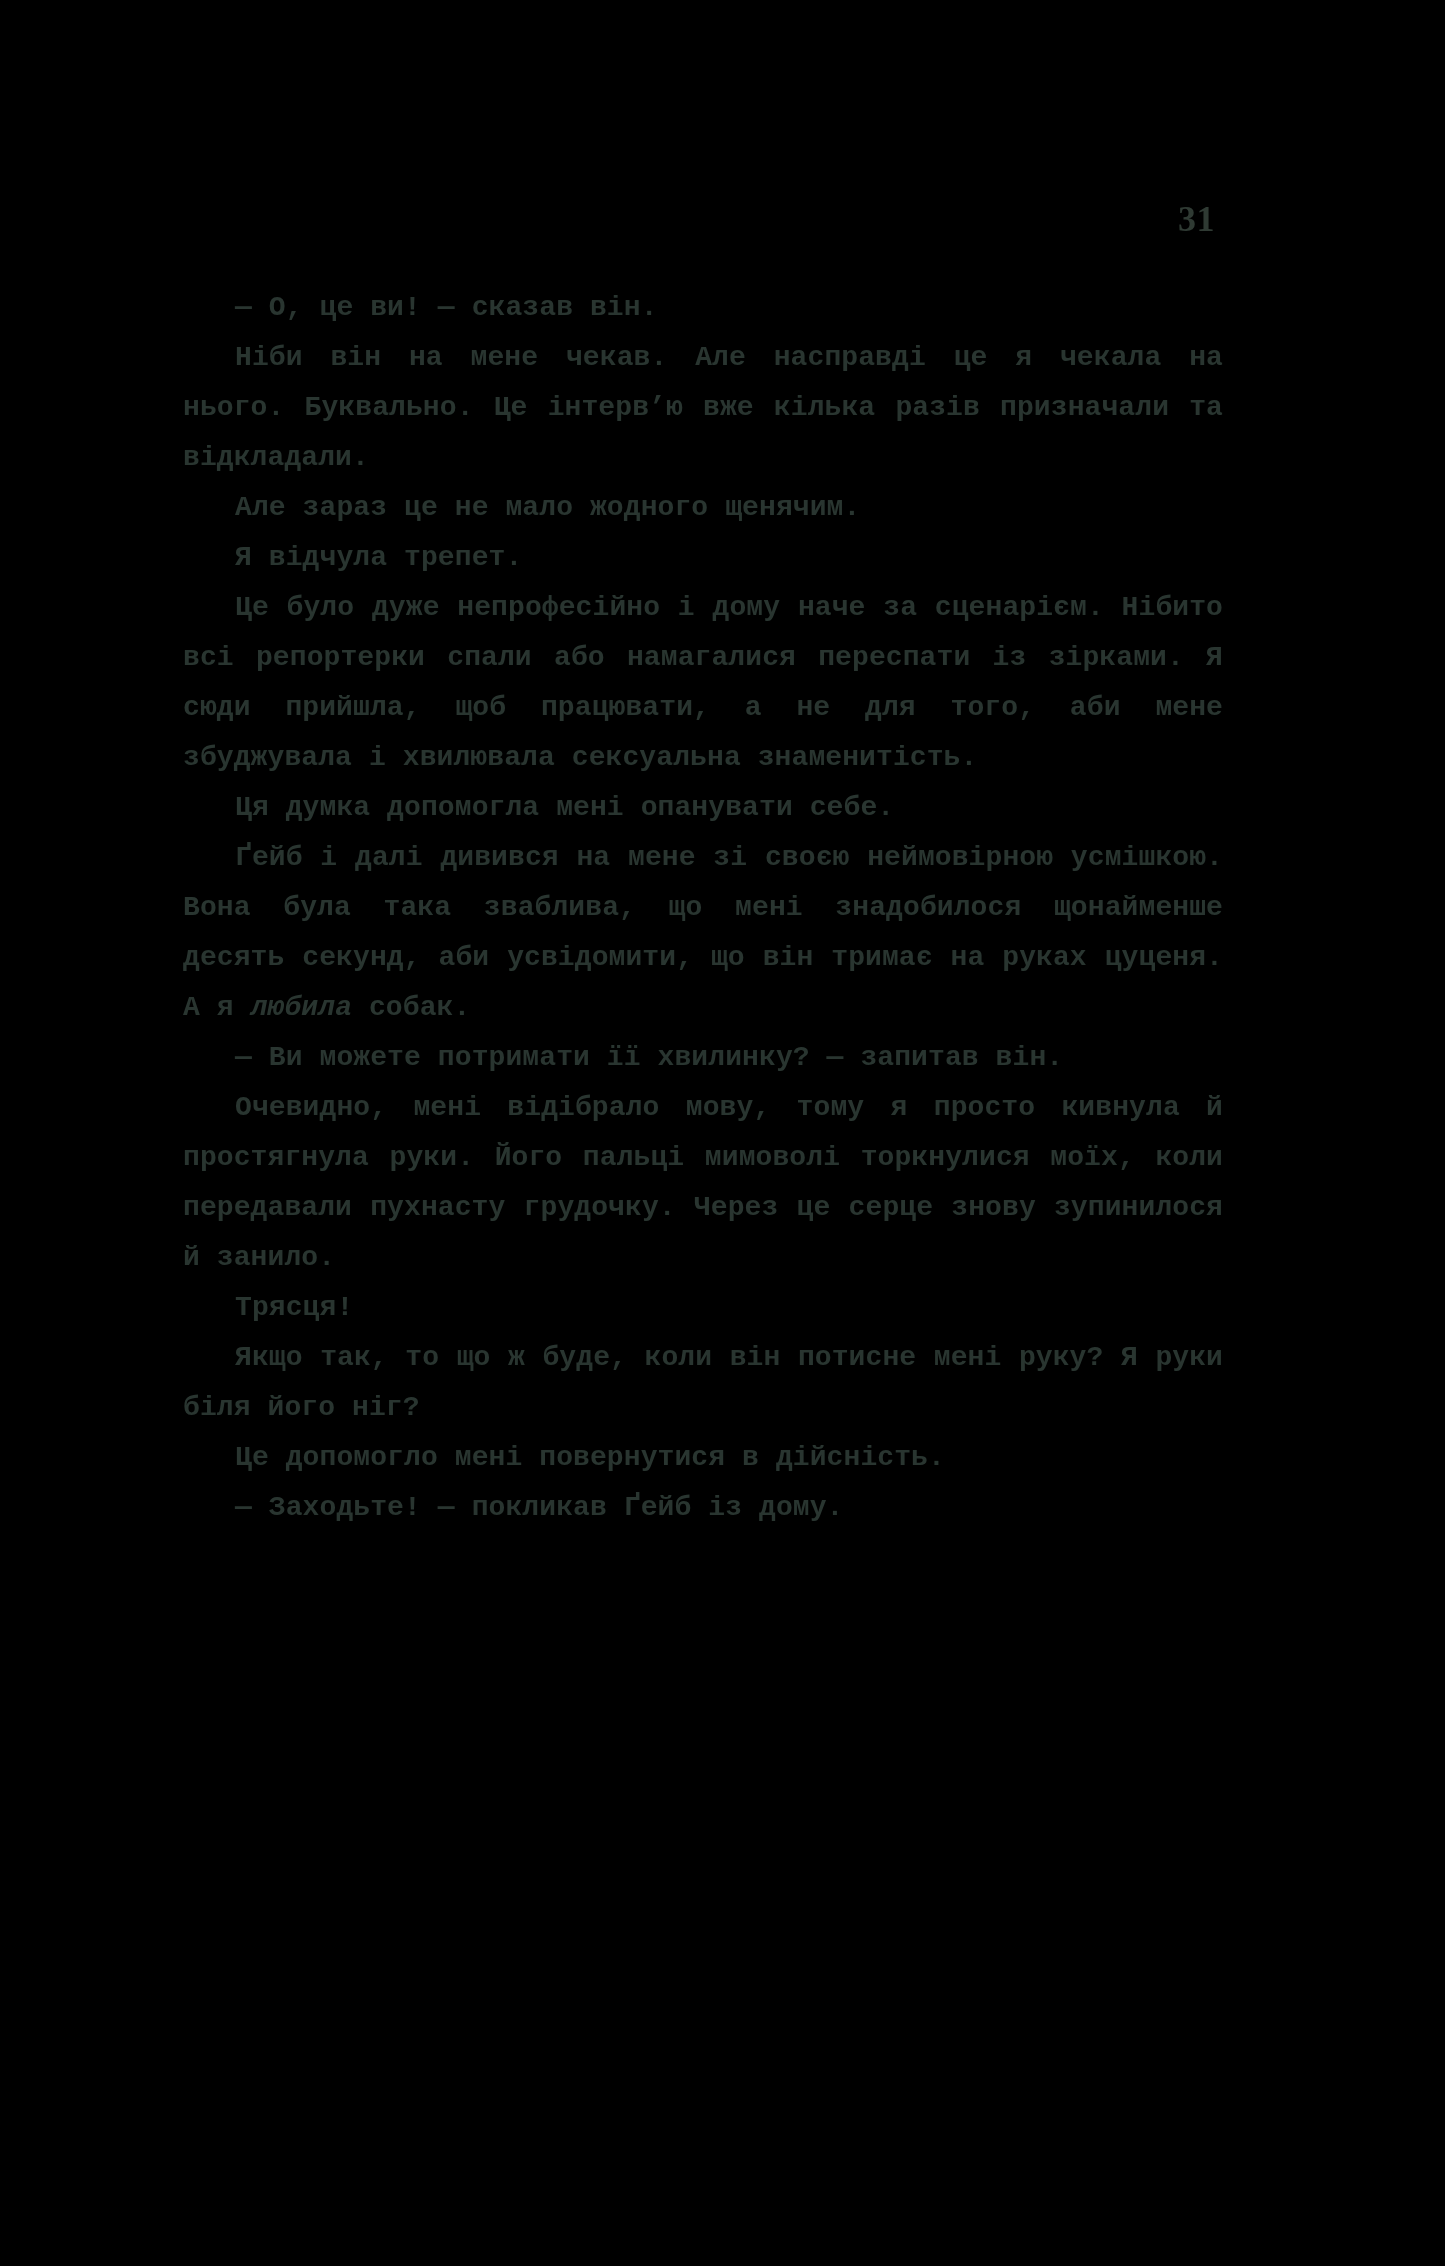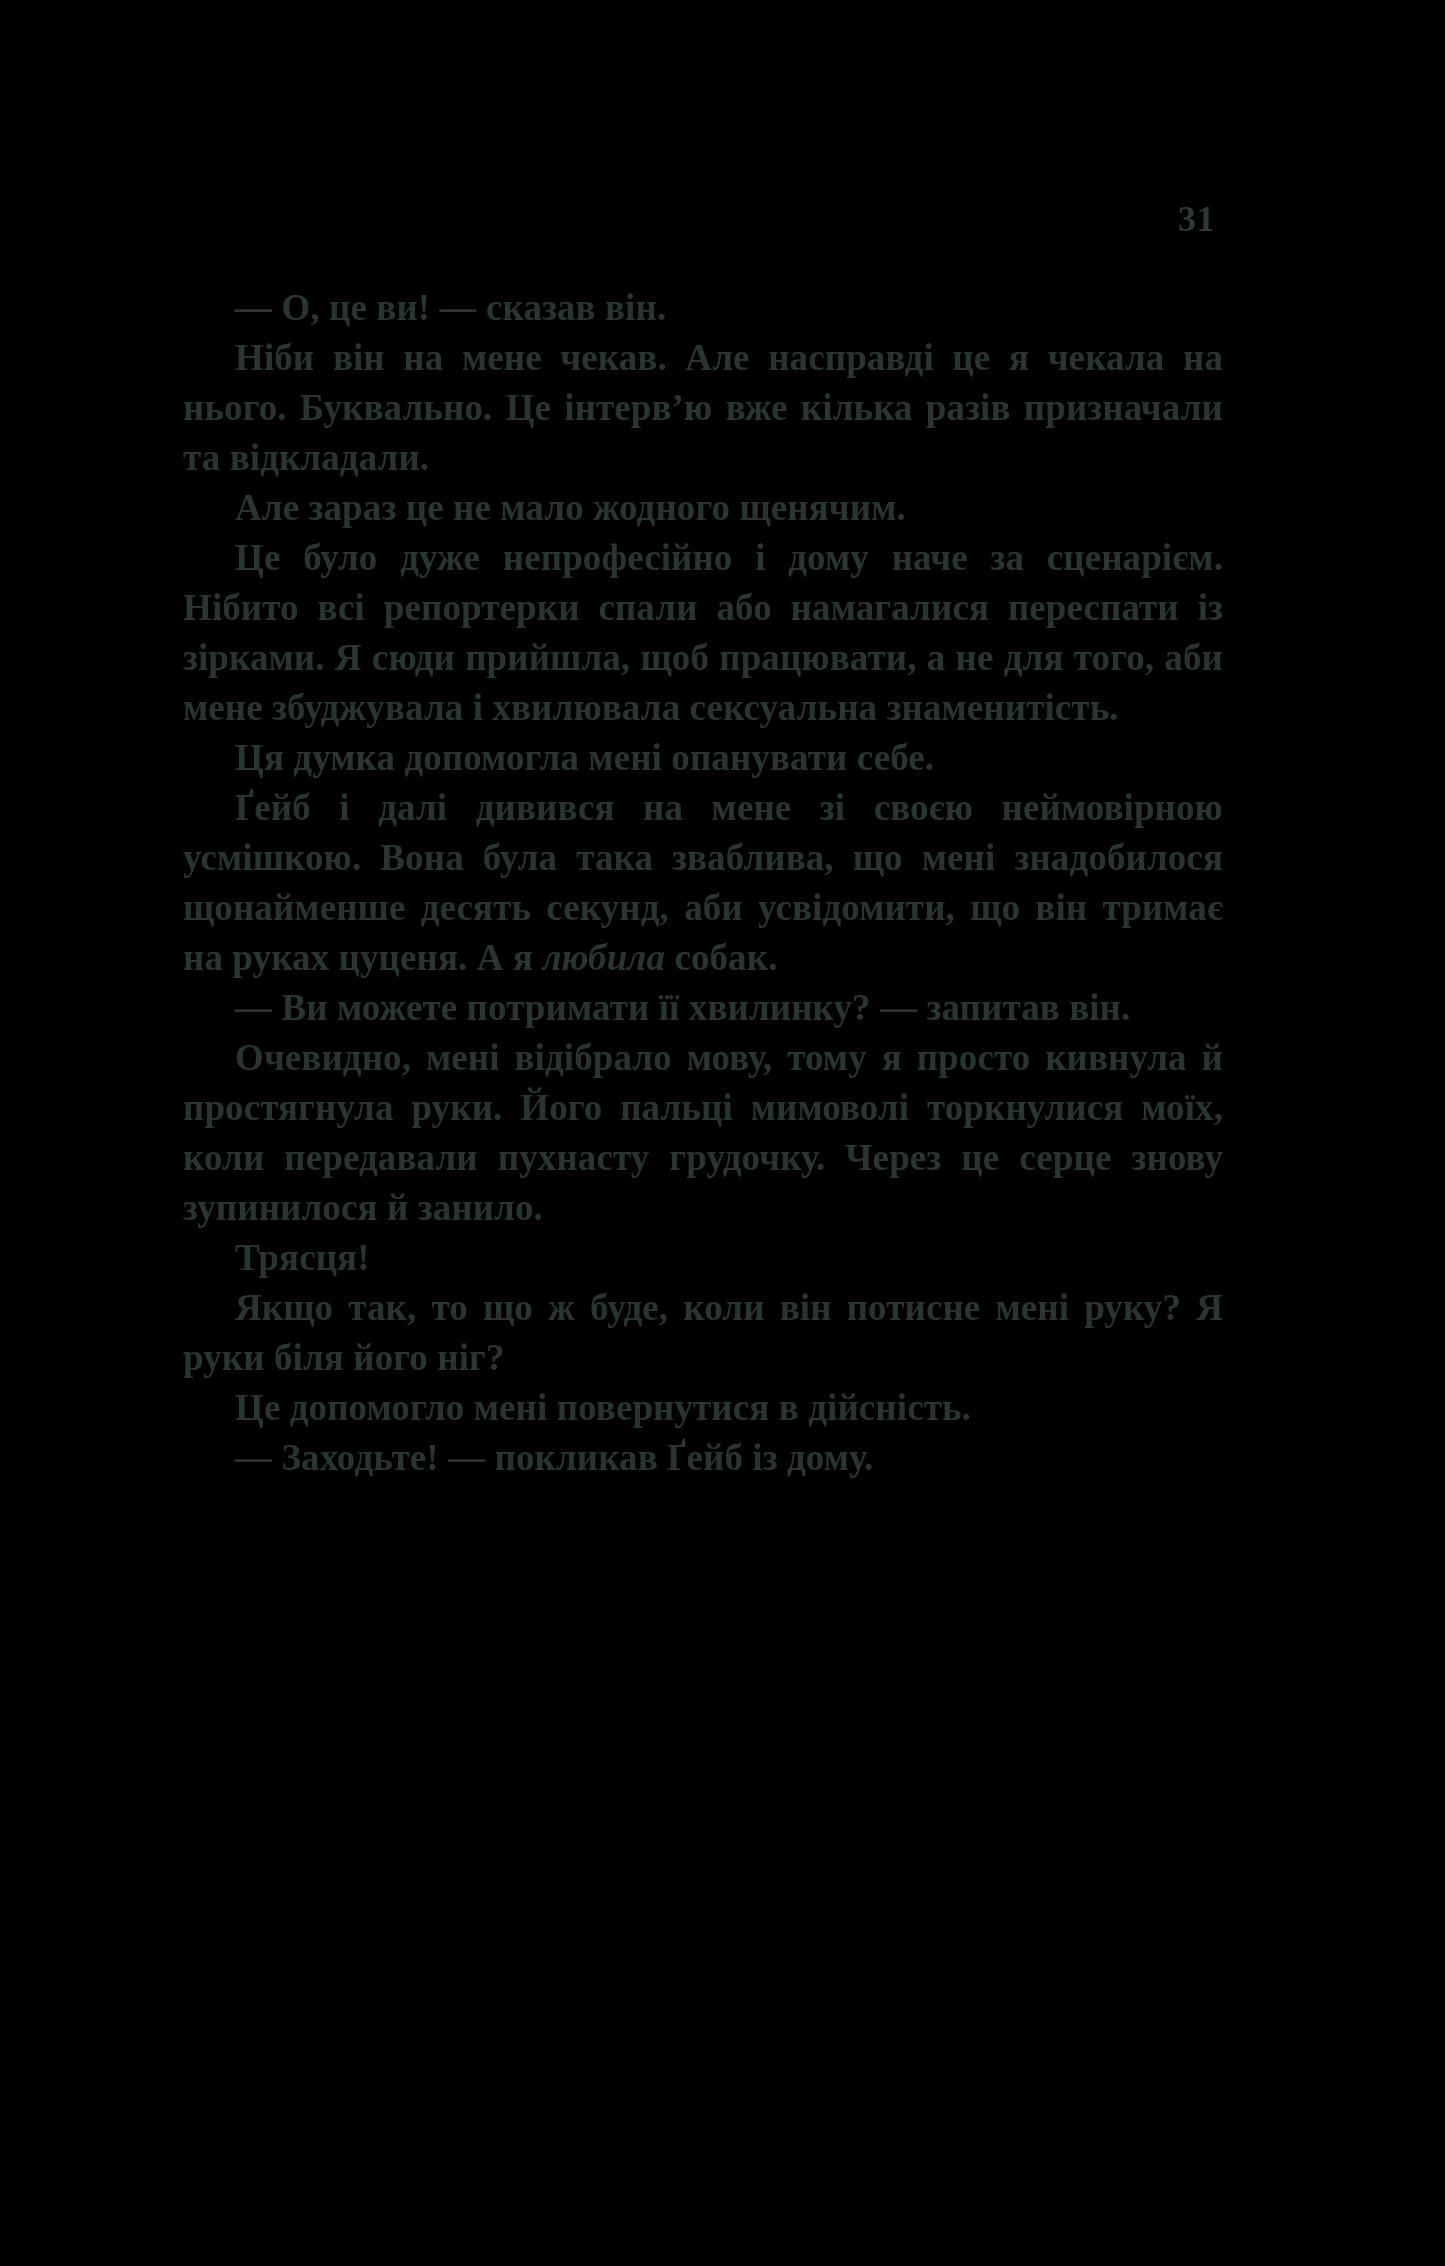--- a/index.html
+++ b/index.html
@@ -33,22 +33,22 @@
     color: #2f3a33;
     letter-spacing: 0.5px;
   }
   .textblock {
     position: absolute;
     left: 183px;
     top: 283px;
     width: 1040px;
   }
   .para {
-    font-family: Liberation Serif, serif;
-    font-size: 37px;
+    font-family: Liberation Mono, monospace;
+    font-size: 28px;
     line-height: 50px;
     color: #293530;
     text-align: justify;
     text-indent: 52px;
     margin: 0;
     font-weight: 600;
     letter-spacing: 0.1px;
     -webkit-font-smoothing: none;
   }
   .para.last-line-left {
@@ -63,20 +63,21 @@
 
 <div class="page">
   <div class="page-inner">
 
     <div class="folio">31</div>
 
     <div class="textblock">
       <p class="para last-line-left">— О, це ви! — сказав він.</p>
       <p class="para">Ніби він на мене чекав. Але насправді це я чекала на нього. Буквально. Це інтерв’ю вже кілька разів призначали та відкладали.</p>
       <p class="para last-line-left">Але зараз це не мало жодного щенячим.</p>
+      <p class="para last-line-left">Я відчула трепет.</p>
       <p class="para">Це було дуже непрофесійно і дому наче за сценарієм. Нібито всі репортерки спали або намагалися переспати із зірками. Я сюди прийшла, щоб працювати, а не для того, аби мене збуджувала і хвилювала сексуальна знаменитість.</p>
       <p class="para last-line-left">Ця думка допомогла мені опанувати себе.</p>
       <p class="para"><span>Ґейб і далі дивився на мене зі своєю неймовірною усмішкою. Вона була така зваблива, що мені знадобилося щонайменше десять секунд, аби усвідомити, що він тримає на руках цуценя. А я <em>любила</em> собак.</span></p>
       <p class="para last-line-left">— Ви можете потримати її хвилинку? — запитав він.</p>
       <p class="para">Очевидно, мені відібрало мову, тому я просто кивнула й простягнула руки. Його пальці мимоволі торкнулися моїх, коли передавали пухнасту грудочку. Через це серце знову зупинилося й занило.</p>
       <p class="para last-line-left">Трясця!</p>
       <p class="para">Якщо так, то що ж буде, коли він потисне мені руку? Я руки біля його ніг?</p>
       <p class="para last-line-left">Це допомогло мені повернутися в дійсність.</p>
       <p class="para last-line-left">— Заходьте! — покликав Ґейб із дому.</p>
     </div>

